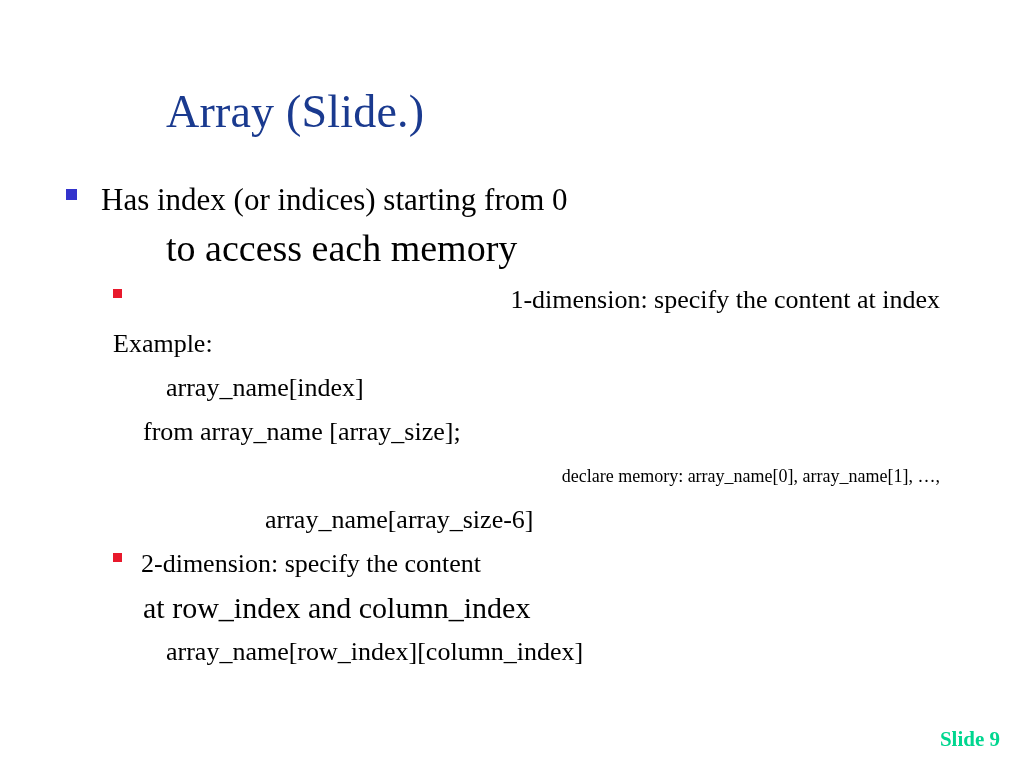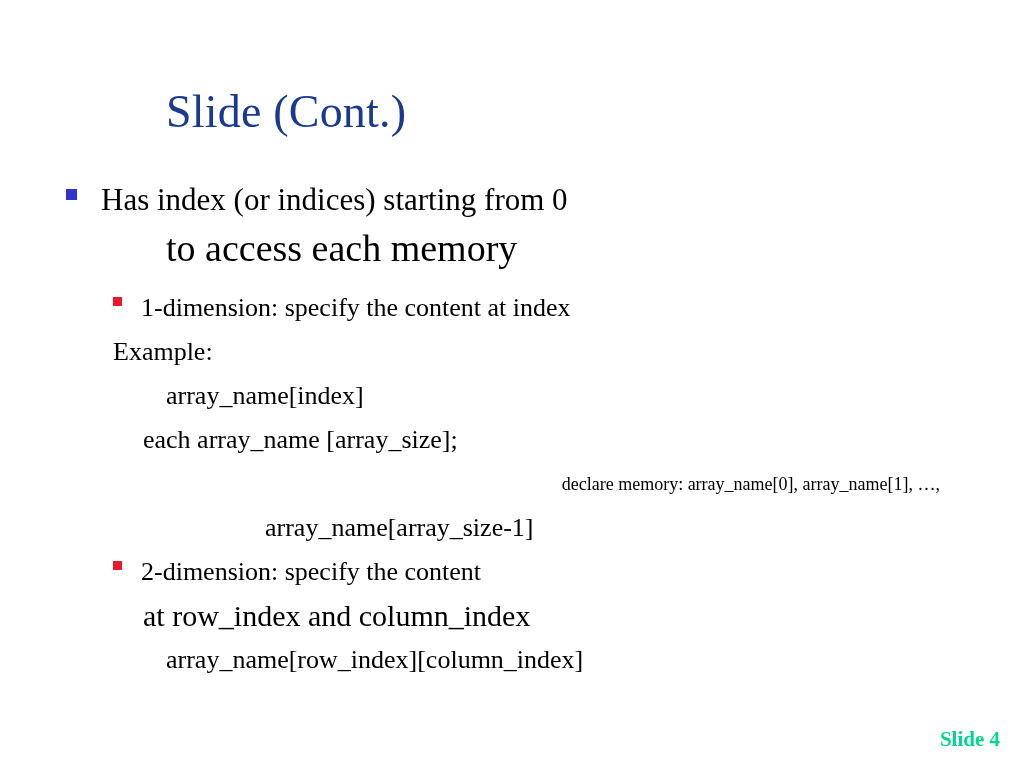--- a/index.html
+++ b/index.html
@@ -121,41 +121,41 @@
     line-height: 44px;
   }
   
   .two-cont-b {
     margin-left: 166px;
     font-size: 26px;
     line-height: 44px;
   }
 
   
-  .gap-top-sm { margin-top: 14px; }
+  .gap-top-sm { margin-top: 6px; text-align: right; }
   .gap-top-md { }
 
   
   .footer-slide-number {
     position: absolute;
     right: 24px;
     bottom: 16px;
     font-size: 21px;
     font-weight: bold;
     color: #00d68f;
     font-family: "Liberation Serif", "DejaVu Serif", serif;
     white-space: nowrap;
   }
 </style>
 </head>
 <body>
 
 <div class="slide">
 
-  <div class="slide-title">Slide (Cont.)</div>
+  <div class="slide-title">Array (Slide.)</div>
 
   <div class="body">
 
     <div class="line lvl1">
       <span class="marker marker-blue"></span>
       <span>Has index (or indices) starting from 0</span>
     </div>
     <div class="line lvl1-cont">
       <span>to access each memory</span>
     </div>
@@ -165,37 +165,37 @@
       <span>1-dimension: specify the content at index</span>
     </div>
     <div class="line ex-head">
       <span>Example:</span>
     </div>
 
     <div class="line lvl2-cont">
       <span>array_name[index]</span>
     </div>
     <div class="line ex-l1">
-      <span>each array_name [array_size];</span>
+      <span>from array_name [array_size];</span>
     </div>
     <div class="line ex-l2">
       <span>declare memory: array_name[0], array_name[1], …,</span>
     </div>
     <div class="line ex-l3">
-      <span>array_name[array_size-1]</span>
+      <span>array_name[array_size-6]</span>
     </div>
 
     <div class="line lvl2 gap-top-md">
       <span class="marker marker-red"></span>
       <span>2-dimension: specify the content</span>
     </div>
     <div class="line two-cont-a">
       <span>at row_index and column_index</span>
     </div>
     <div class="line two-cont-b">
       <span>array_name[row_index][column_index]</span>
     </div>
 
   </div>
 
-  <div class="footer-slide-number">Slide 4</div>
+  <div class="footer-slide-number">Slide 9</div>
 
 </div>
 
 </body></html>

